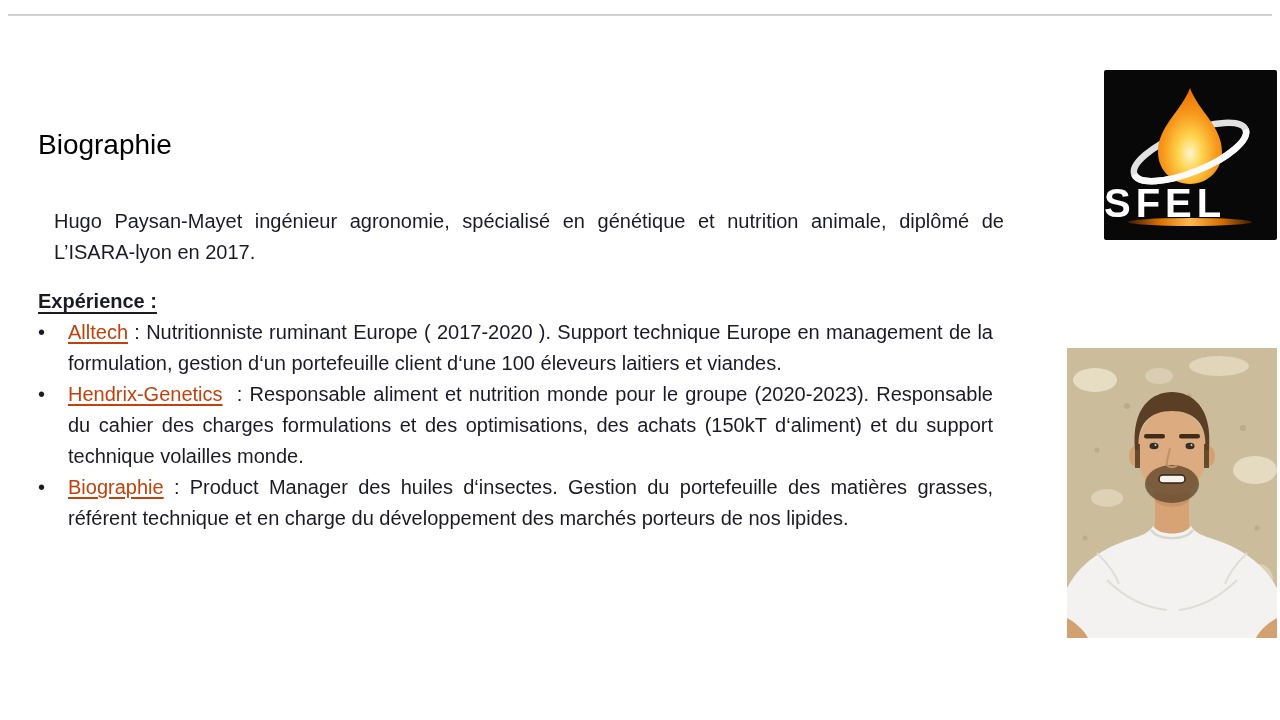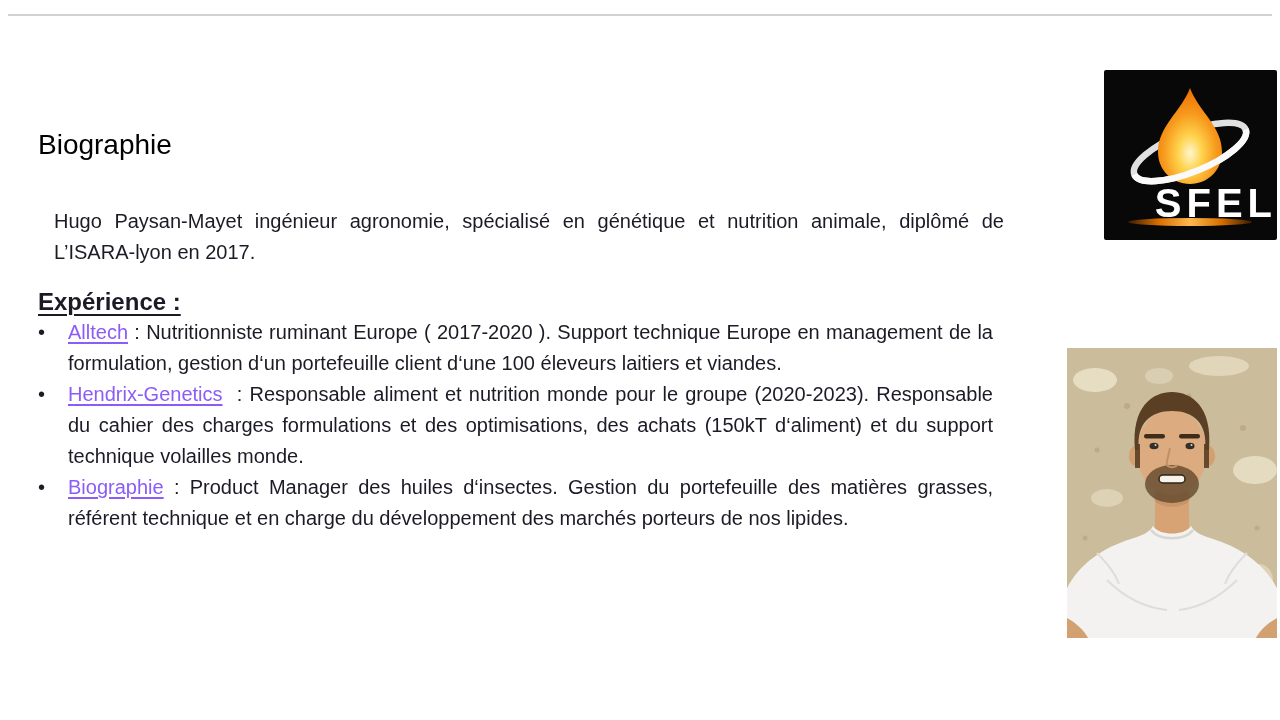--- a/index.html
+++ b/index.html
@@ -16,43 +16,43 @@
   .page-title {
     position: absolute; left: 38px; top: 108px;
     font-size: 28px; line-height: 36px; font-weight: 400; color: #000000;
   }
   .intro {
     position: absolute; left: 38px; top: 190px; width: 950px;
     font-size: 20px; line-height: 31px; text-align: justify; margin: 16px;
   }
   .exp-heading {
     position: absolute; left: 38px; top: 286px;
-    font-size: 24px; line-height: 31px; font-weight: 700; margin: 0;
+    font-size: 20px; line-height: 31px; font-weight: 700; margin: 0;
     text-decoration: underline; text-decoration-thickness: 2px; text-underline-offset: 4px;
   }
   .bullets { position: absolute; left: 38px; top: 317px; width: 955px; }
   .bullet-row { display: flex; align-items: flex-start; }
   .bullet-marker {
     flex: 0 0 30px; width: 30px; font-size: 20px; line-height: 31px; color: #1b1b26;
   }
   .bullet-text {
     flex: 1 1 auto; margin: 0; font-size: 20px; line-height: 31px; text-align: justify;
   }
   .company-link {
-    color: #8b5cf6; text-decoration: underline; text-decoration-thickness: 1.5px;
+    color: #c2410c; text-decoration: underline; text-decoration-thickness: 1.5px;
     text-underline-offset: 3px; cursor: pointer;
   }
   
   .logo {
     position: absolute; left: 1104px; top: 70px; width: 173px; height: 170px;
     background: #080808; border-radius: 2px;
   }
   .logo svg { position: absolute; left: 0; top: 0; }
   .logo-brand {
-    position: absolute; left: 0; right: 0; bottom: 17px; text-align: right;
+    position: absolute; left: 0; right: 0; bottom: 17px; text-align: left;
     font-size: 40px; line-height: 40px; font-weight: 700; letter-spacing: 5px;
     color: #ffffff;
   }
   
   .photo {
     position: absolute; left: 1067px; top: 348px; width: 210px; height: 290px;
     overflow: hidden;
   }
 </style>
 </head>

